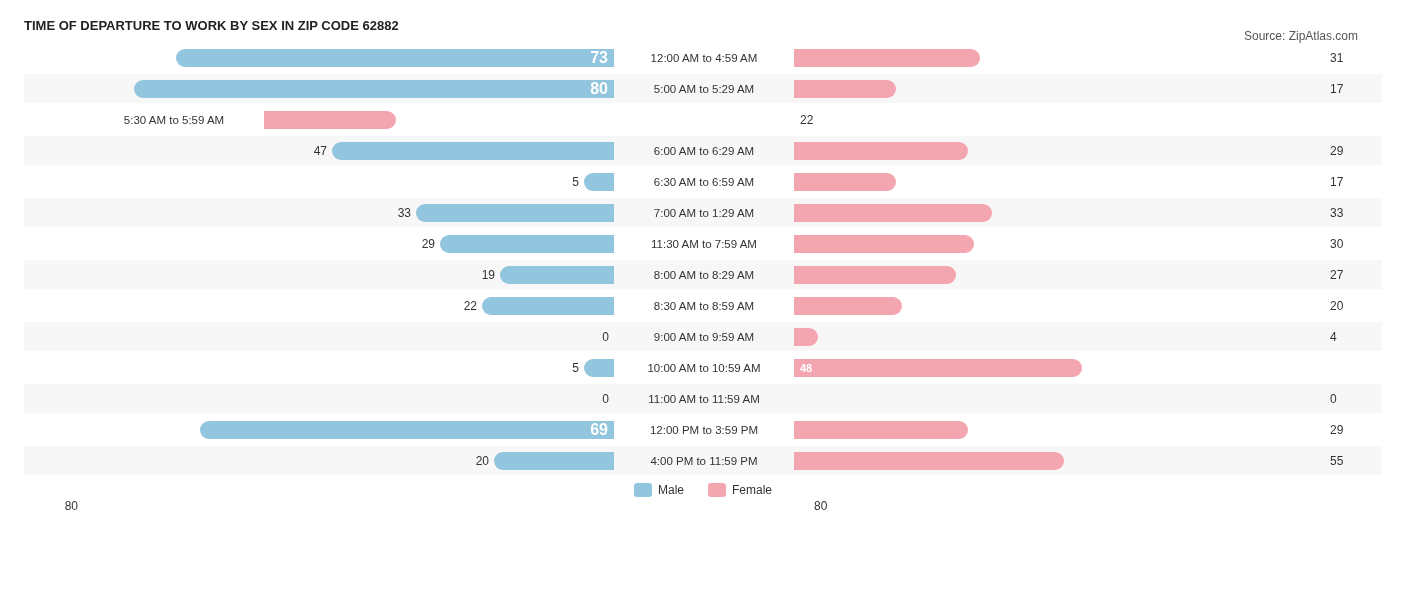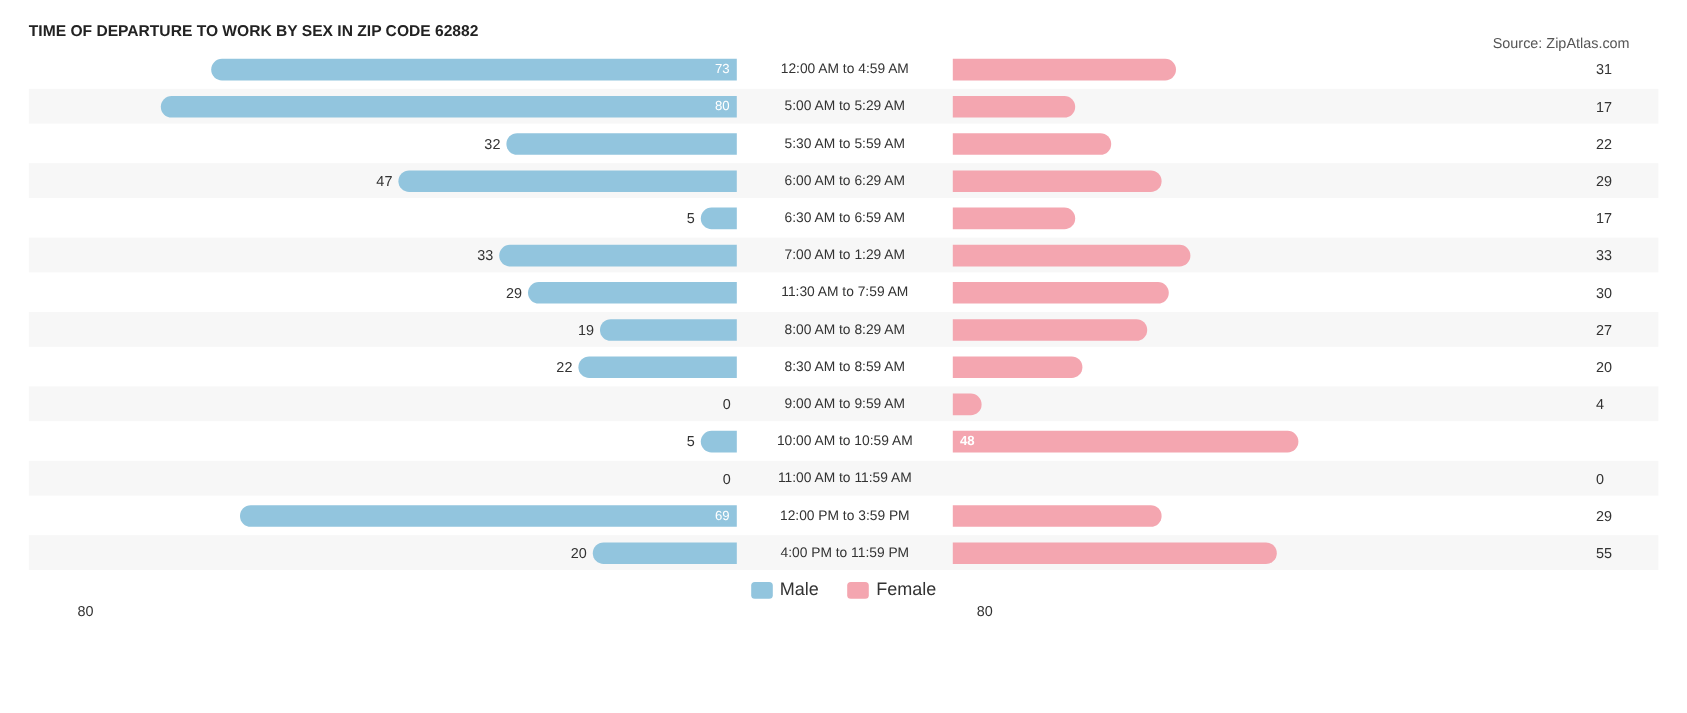--- a/index.html
+++ b/index.html
@@ -57,22 +57,22 @@
       height: 18px;
       border-radius: 9px 0 0 9px;
       display: flex;
       align-items: center;
       justify-content: flex-end;
       min-width: 0;
       position: relative;
     }
     .bar-blue .inner-label {
       color: #fff;
-      font-size: 11px;
-      font-weight: normal;
+      font-size: 16px;
+      font-weight: bold;
       padding: 0 6px;
       white-space: nowrap;
       text-align: right;
     }
     .label-outside-left {
       font-size: 12px;
       color: #333;
       padding-right: 5px;
       white-space: nowrap;
     }
@@ -113,21 +113,21 @@
       color: #333;
       padding-left: 6px;
       flex-shrink: 0;
     }
     .legend {
       display: flex;
       justify-content: center;
       align-items: center;
       margin-top: 8px;
       gap: 24px;
-      font-size: 15px;
+      font-size: 12px;
       color: #333;
     }
     .legend-item {
       display: flex;
       align-items: center;
       gap: 6px;
     }
     .legend-box {
       width: 18px;
       height: 14px;
@@ -187,24 +187,20 @@
     <div class="center-label">5:00 AM to 5:29 AM</div>
 
       <div class="bar-right-wrap">
         <div class="bar-pink" style="width:102px;"></div>
       </div>
     <div class="right-num">17</div>
   </div>
       <div class="row">
     <div class="left-num"></div>
 
-      <div class="bar-left-wrap">
-        <span class="label-outside-left">32</span>
-        <div class="bar-blue" style="width:192px;"></div>
-      </div>
     <div class="center-label">5:30 AM to 5:59 AM</div>
 
       <div class="bar-right-wrap">
         <div class="bar-pink" style="width:132px;"></div>
       </div>
     <div class="right-num">22</div>
   </div>
       <div class="row alt">
     <div class="left-num"></div>
 

